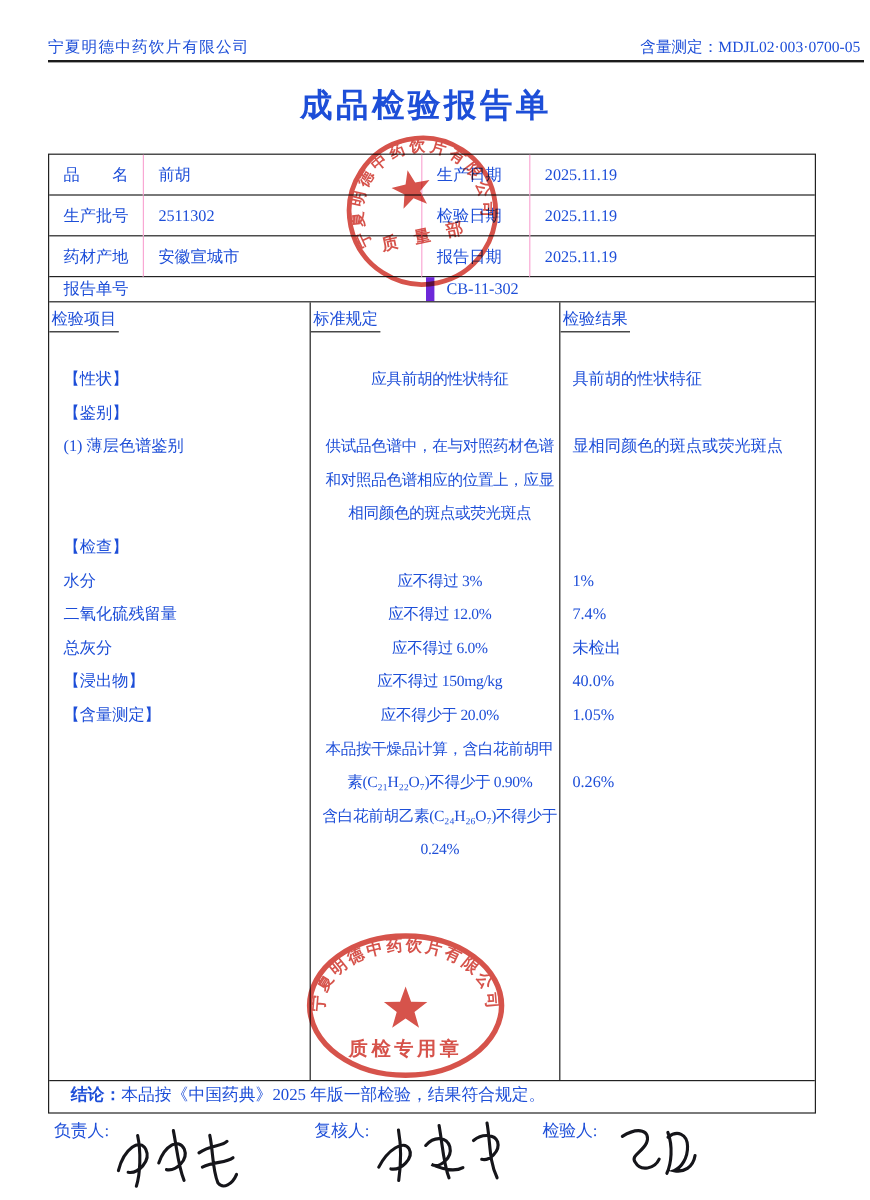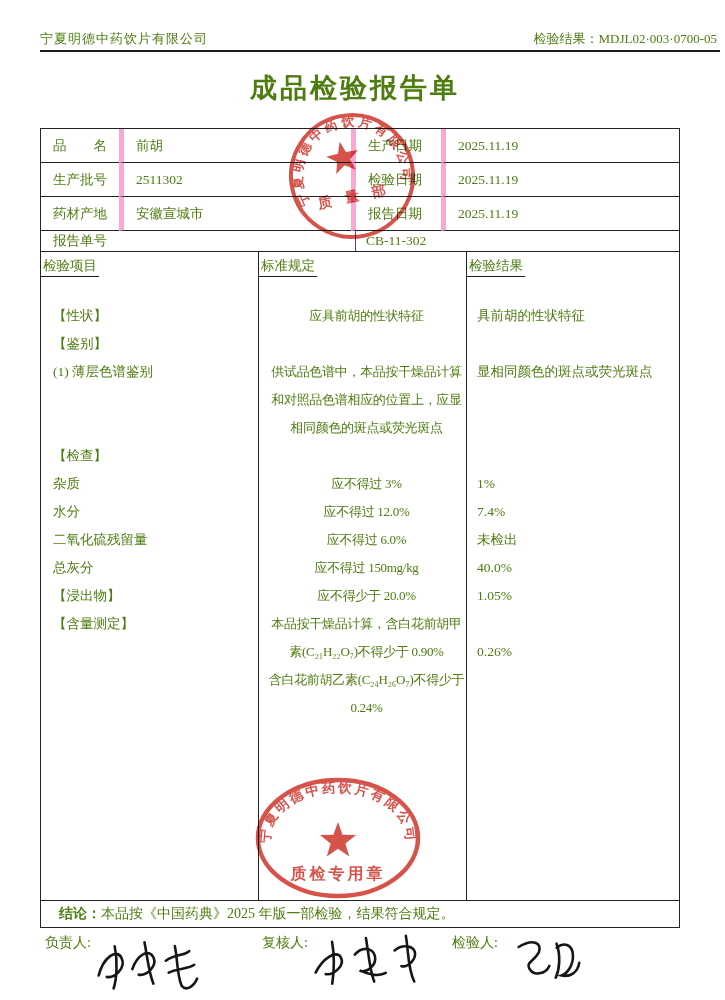--- a/index.html
+++ b/index.html
@@ -1,35 +1,35 @@
 <!DOCTYPE html>
 <html><head>
 <meta charset="utf-8">
 <style>
   html,body{margin:0;padding:0;background:#ffffff;}
   .page{position:relative;width:725px;height:1000px;background:#fff;overflow:hidden;
-        font-family:"Liberation Serif","DejaVu Serif",serif;color:#4d7c0f;}
+        font-family:"Liberation Serif","DejaVu Serif",serif;color:#1d4ed8;}
   
   .hdr-left{position:absolute;left:40px;top:30px;font-size:13px;letter-spacing:1px;}
   .hdr-right{position:absolute;right:8px;top:30px;font-size:13px;}
   .hdr-rule{position:absolute;left:40px;right:5px;top:50px;border-top:2px solid #1c1c1c;}
   .title{position:absolute;left:0;top:70px;width:710px;text-align:center;
          font-size:27px;font-weight:bold;letter-spacing:3px;}
   
   .tbl-outer{position:absolute;left:40px;top:128px;width:640px;height:800px;
              border:1px solid #222;box-sizing:border-box;font-size:13.5px;padding-left:32px;}
   .info-grid{position:absolute;left:0;top:0;width:100%;display:grid;
              grid-template-columns:78px 232px 90px 238px;grid-auto-rows:34px;}
   .info-grid>div{border-bottom:1px solid #222;display:flex;align-items:center;
                  padding-left:12px;box-sizing:border-box;white-space:nowrap;}
-  .info-grid>.bl{border-left:5px solid #f9a8d4;}
+  .info-grid>.bl{border-left:1px solid #f9a8d4;}
   .report-row{position:absolute;left:0;top:102px;width:100%;height:20px;}
   .rlabel{position:absolute;left:12px;top:0;line-height:20px;}
   .rvalue{position:absolute;left:314px;top:0;right:0;line-height:20px;padding-left:10px;
-          border-left:1px solid #6d28d9;}
+          border-left:7px solid #6d28d9;}
   
   .main-sec{position:absolute;left:0;top:122px;width:100%;height:649px;
             border-top:1px solid #222;display:grid;grid-template-columns:217px 208px 213px;box-sizing:border-box;}
   .col{box-sizing:border-box;overflow:hidden;}
   .col+.col{border-left:1px solid #222;}
   .col-hdr{height:30px;display:flex;align-items:center;justify-content:flex-start;}
   .col-hdr span{border-bottom:1px solid #1c1c1c;padding:0 2px 1px 2px;}
   .col-lines{padding-top:20px;}
   .tline{height:28px;line-height:28px;white-space:nowrap;}
   .col-item .tline{padding-left:12px;font-size:13.5px;}
@@ -53,21 +53,21 @@
   .stamp-bottom{left:253px;top:775px;}
   .stamp text{font-family:"Liberation Serif","DejaVu Serif",serif;}
 </style>
 </head>
 <body>
 
 <div class="page">
 
   <div class="hdr-left">宁夏明德中药饮片有限公司</div>
   <div class="hdr-right">
-    <span>检验结果：</span><span>MDJL02·003·0700-05</span>
+    <span>含量测定：</span><span>MDJL02·003·0700-05</span>
   </div>
   <div class="hdr-rule"></div>
   <div class="title">成品检验报告单</div>
 
   <div class="tbl-outer">
 
     <div class="info-grid">
 
         <div class="ilabel">品　　名</div>
         <div class="ivalue bl">前胡</div>
@@ -96,40 +96,39 @@
             <span>检验项目</span>
           </div>
         <div class="col-lines">
 
         <div class="tline">【性状】</div>
             <div class="tline">【鉴别】</div>
             <div class="tline">(1) 薄层色谱鉴别</div>
             <div class="tline"></div>
             <div class="tline"></div>
             <div class="tline">【检查】</div>
-            <div class="tline">杂质</div>
             <div class="tline">水分</div>
             <div class="tline">二氧化硫残留量</div>
             <div class="tline">总灰分</div>
             <div class="tline">【浸出物】</div>
             <div class="tline">【含量测定】</div>
             <div class="tline"></div>
             <div class="tline"></div>
             <div class="tline"></div>
           </div>
       </div>
       <div class="col col-std">
         <div class="col-hdr">
             <span>标准规定</span>
           </div>
         <div class="col-lines">
 
         <div class="tline">应具前胡的性状特征</div>
             <div class="tline"></div>
-            <div class="tline">供试品色谱中，本品按干燥品计算</div>
+            <div class="tline">供试品色谱中，在与对照药材色谱</div>
             <div class="tline">和对照品色谱相应的位置上，应显</div>
             <div class="tline">相同颜色的斑点或荧光斑点</div>
             <div class="tline"></div>
             <div class="tline">应不得过 3%</div>
             <div class="tline">应不得过 12.0%</div>
             <div class="tline">应不得过 6.0%</div>
             <div class="tline">应不得过 150mg/kg</div>
             <div class="tline">应不得少于 20.0%</div>
             <div class="tline">本品按干燥品计算，含白花前胡甲</div>
             <div class="tline">素(C₂₁H₂₂O₇)不得少于 0.90%</div>

